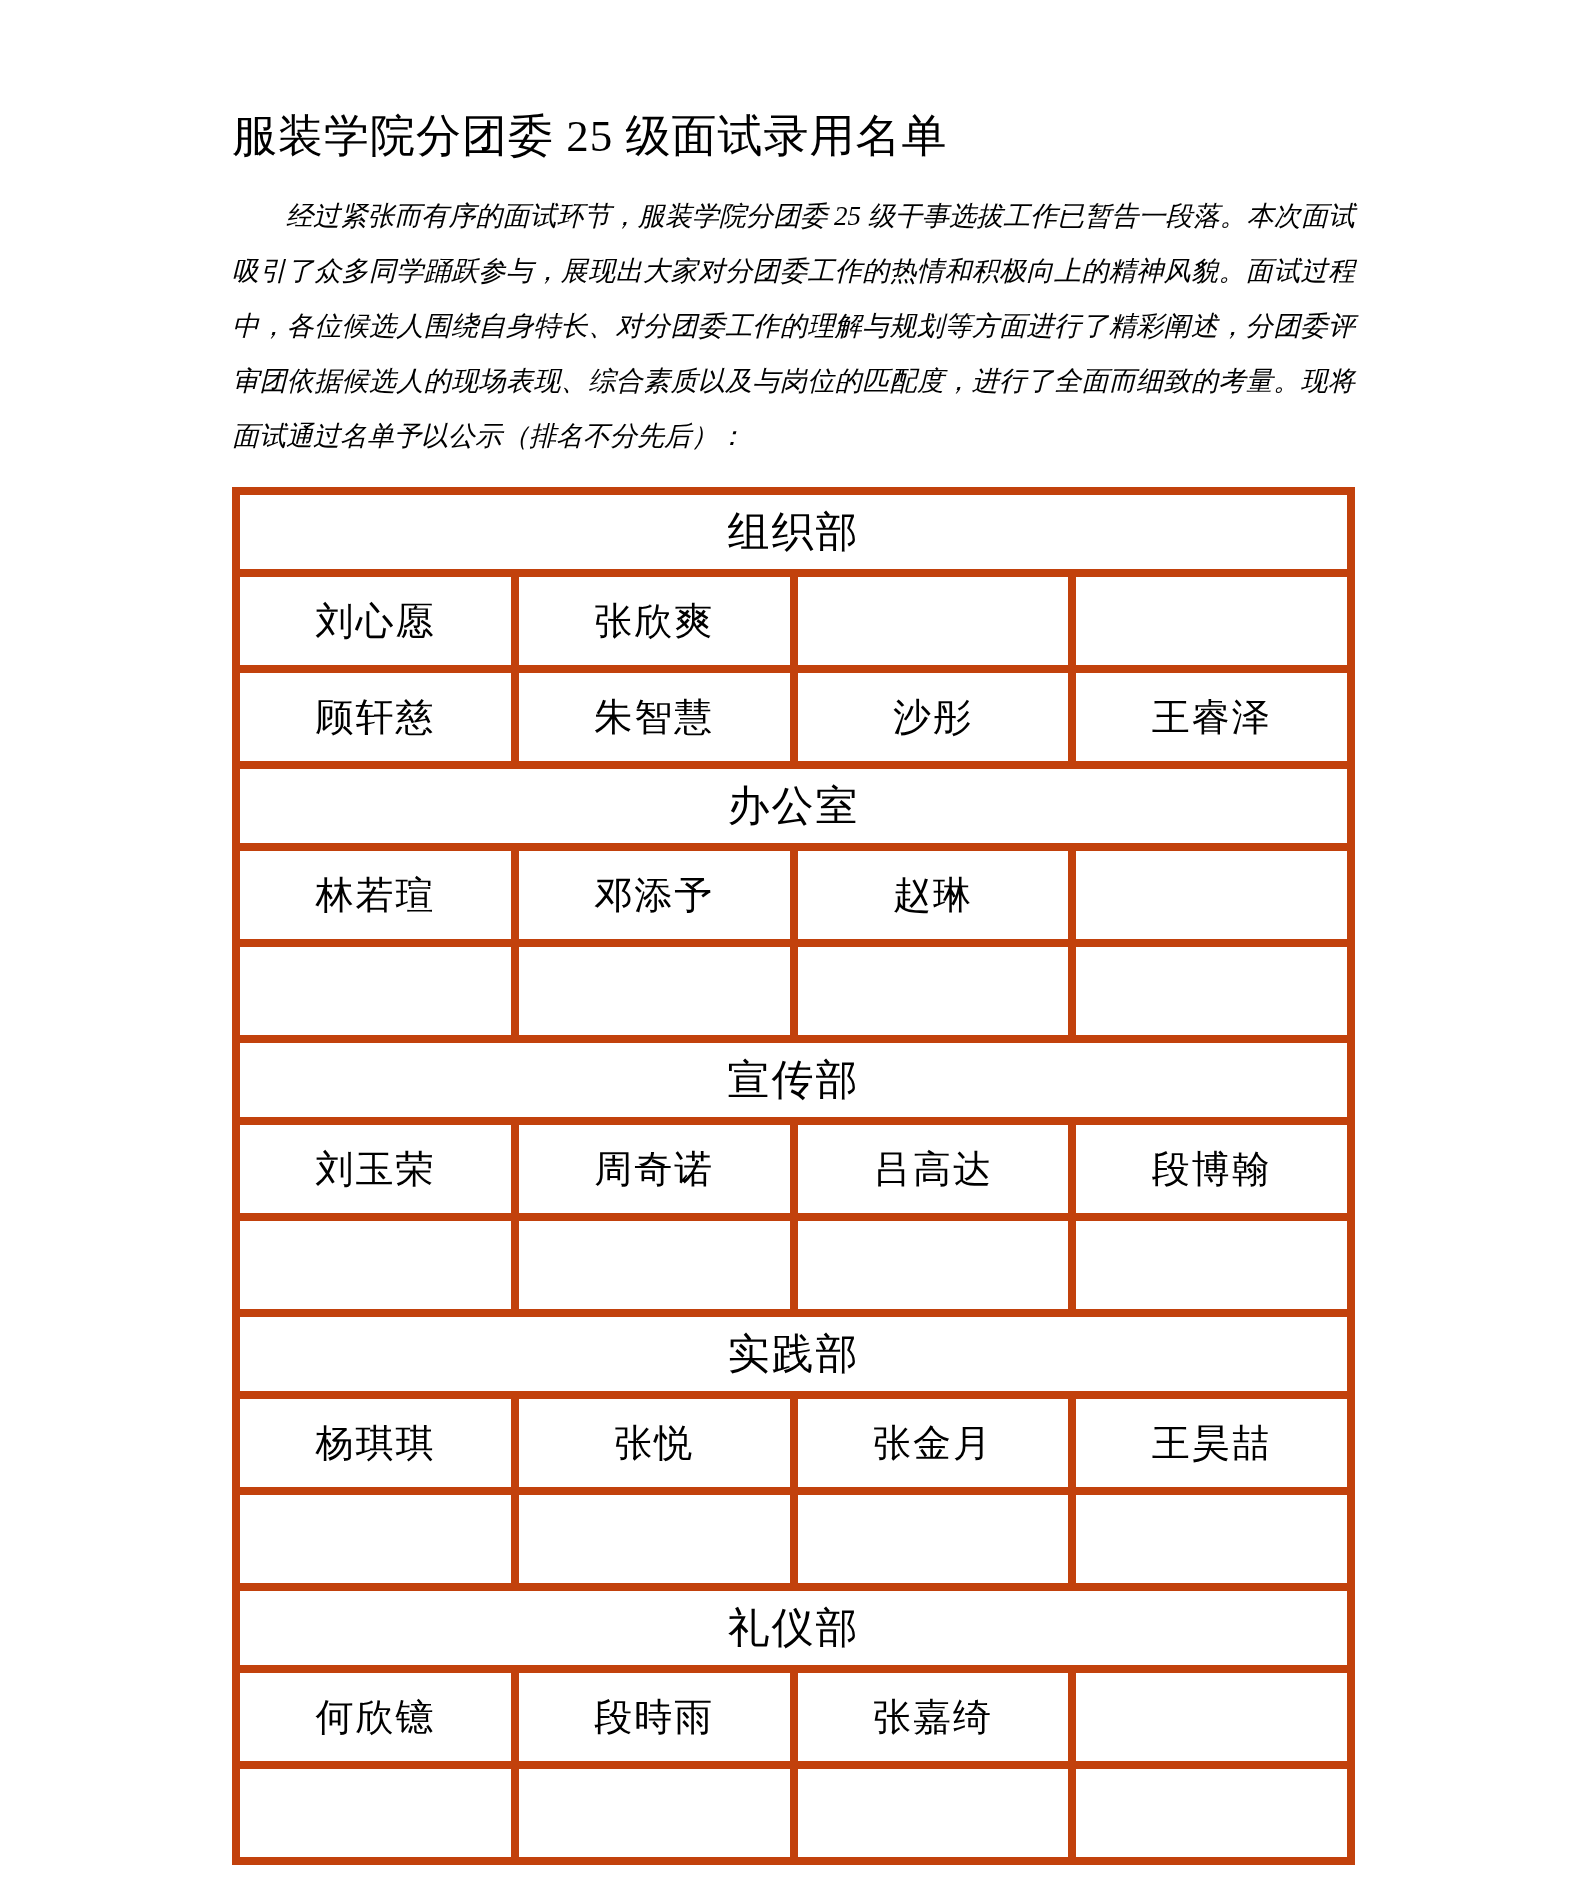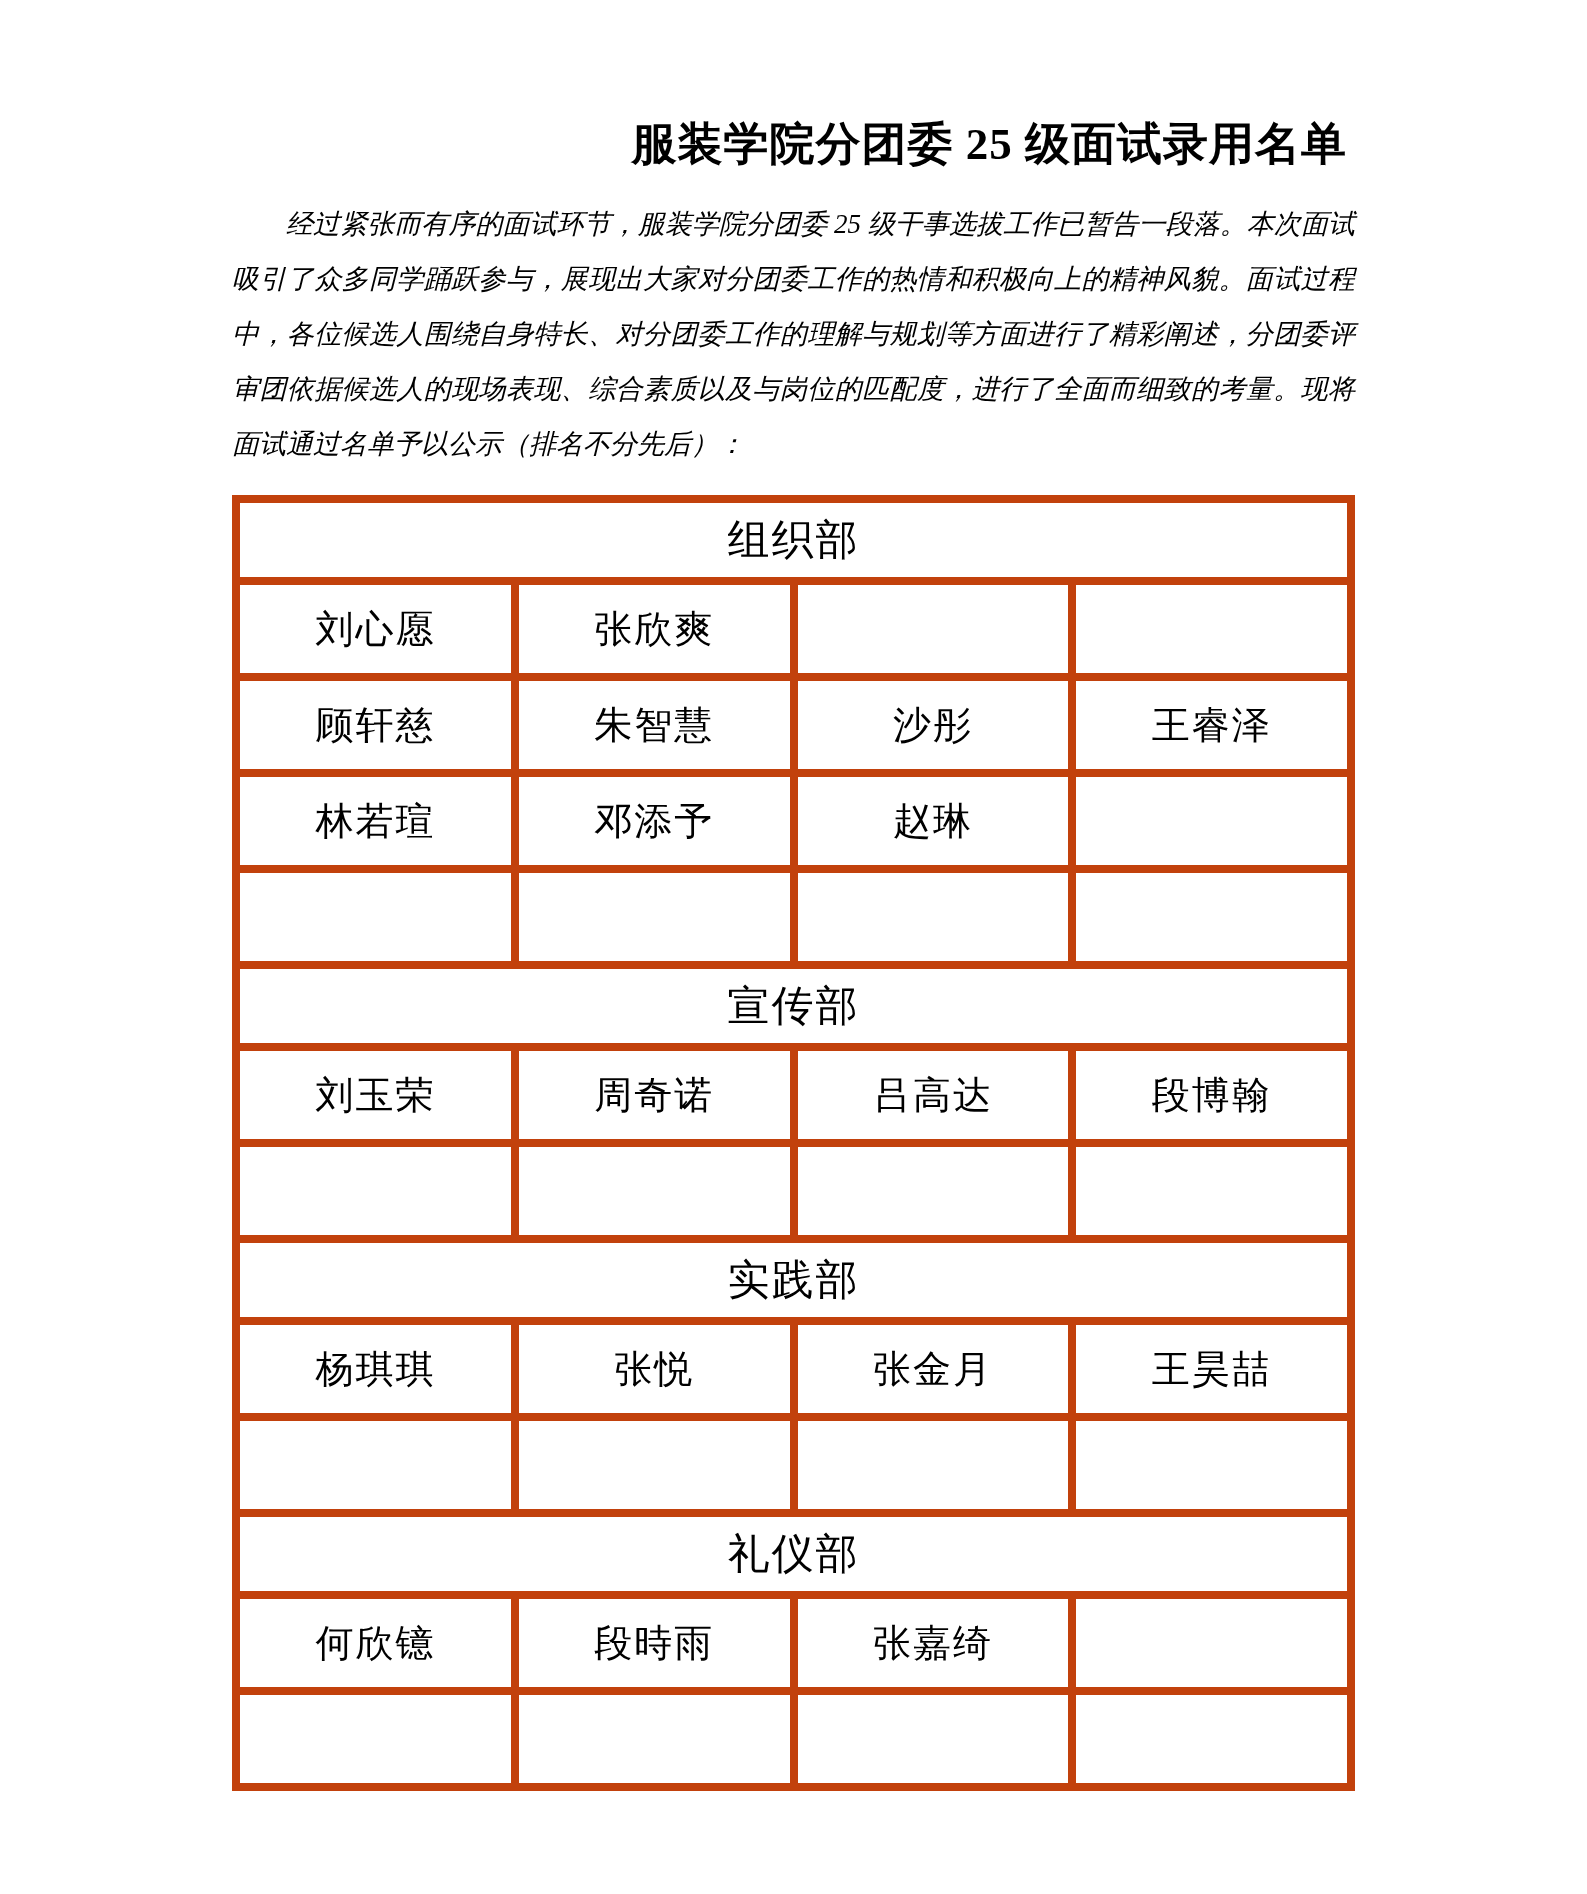--- a/index.html
+++ b/index.html
@@ -11,25 +11,25 @@
     position: relative;
     width: 1587px;
     height: 1894px;
     background: #ffffff;
     font-family: "Liberation Serif", serif;
     color: #000000;
     box-sizing: border-box;
     padding: 105px 232px 0 232px;
   }
   .doc-title {
-    margin: 8px;
+    margin: 0;
     font-size: 45px;
-    font-weight: 700;
+    font-weight: 400;
     line-height: 62px;
-    text-align: right;
+    text-align: left;
     letter-spacing: 1px;
     white-space: nowrap;
   }
   .intro {
     margin: 22px 0 0 0;
     font-size: 27px;
     line-height: 55px;
     text-align: justify;
     text-justify: inter-ideograph;
     text-indent: 2em;
@@ -87,20 +87,23 @@
         <td></td>
         <td></td>
       </tr>
       <tr class="name-row">
         <td>顾轩慈</td>
         <td>朱智慧</td>
         <td>沙彤</td>
         <td>王睿泽</td>
       </tr>
 
+      <tr class="sec-row">
+        <td colspan="4">办公室</td>
+      </tr>
       <tr class="name-row">
         <td>林若瑄</td>
         <td>邓添予</td>
         <td>赵琳</td>
         <td></td>
       </tr>
       <tr class="name-row">
         <td></td>
         <td></td>
         <td></td>

